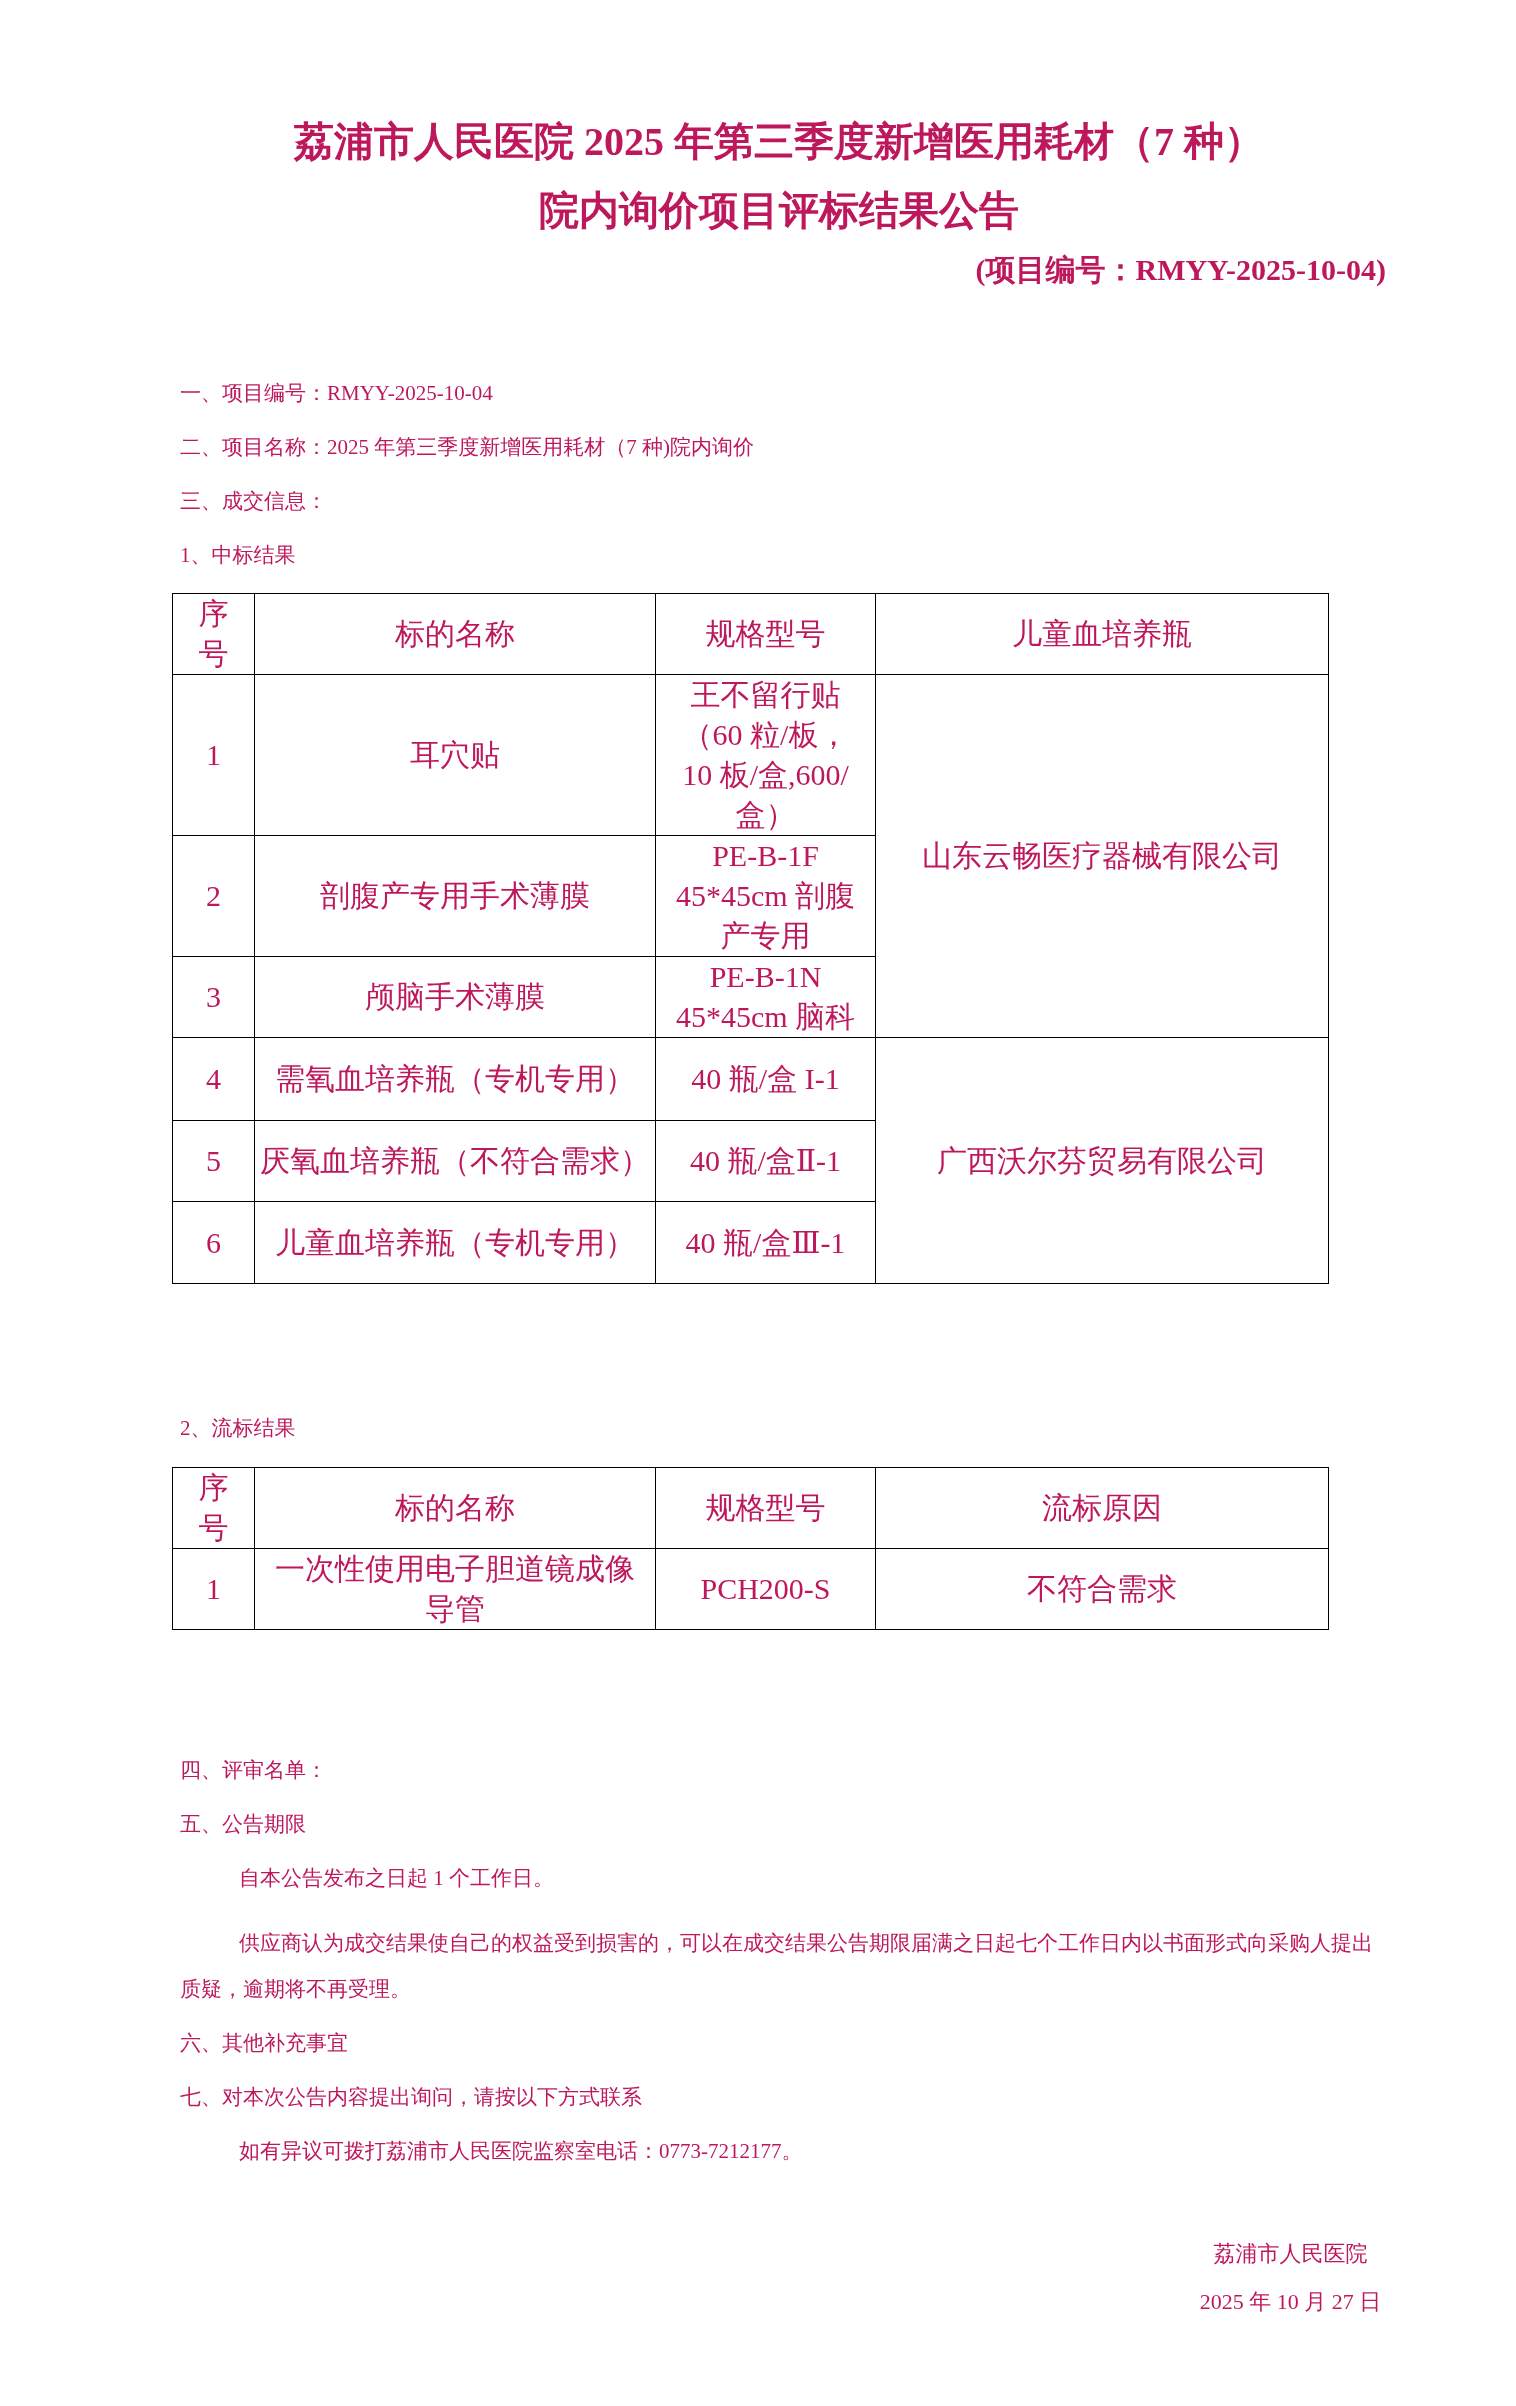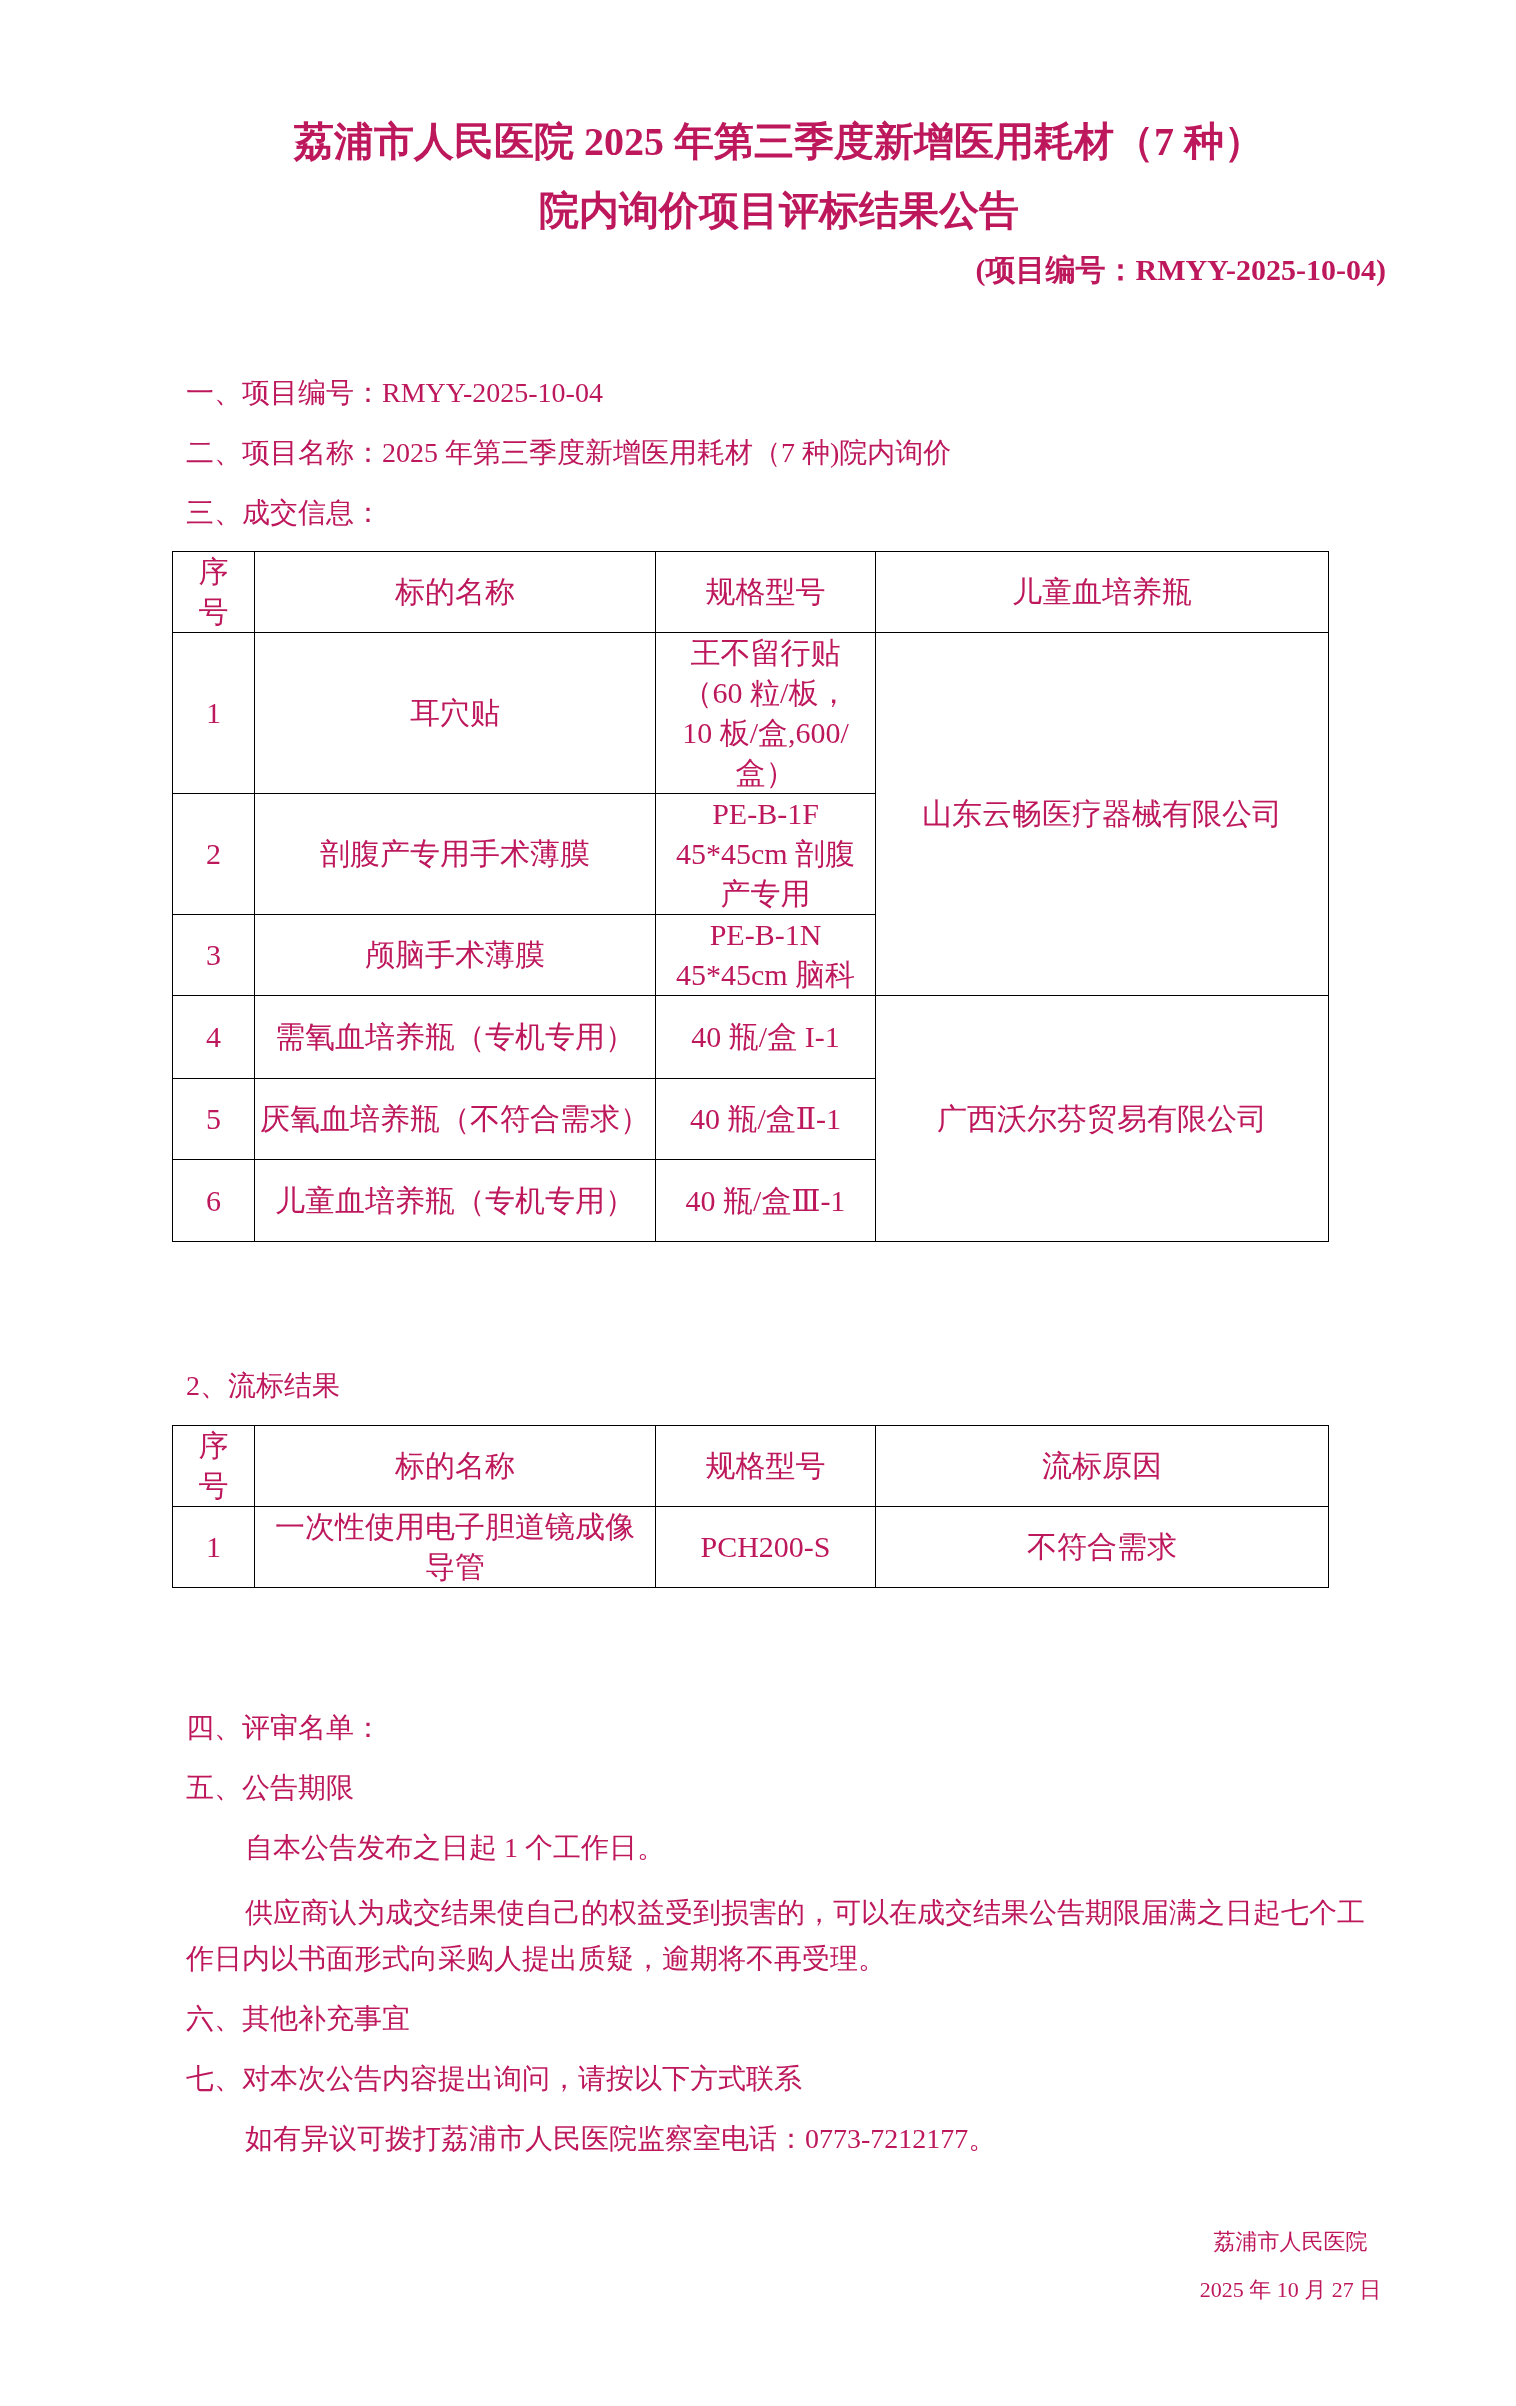--- a/index.html
+++ b/index.html
@@ -27,23 +27,23 @@
     line-height: 69px;
   }
   .proj-code-line {
     font-size: 30px;
     font-weight: bold;
     line-height: 50px;
     text-align: right;
   }
   
   .para {
-    margin: 14px;
+    margin: 8px;
     line-height: 46px;
-    font-size: 28px;
+    font-size: 21px;
   }
   .first-section { margin-top: 75px; }
   .indent { padding-left: 59px; }
   .hang-indent { text-indent: 59px; }
   .names-line span { margin-right: 50px; }
   .names-line span:last-child { margin-right: 0; }
   .mt-sup { margin-top: 19px; }
   .mt-s7  { margin-top: 3.8px; }
   
   table.doc-table {
@@ -97,20 +97,21 @@
 
     <div class="title-block">
       <div class="title-line">荔浦市人民医院 2025 年第三季度新增医用耗材（7 种）</div>
       <div class="title-line">院内询价项目评标结果公告</div>
       <div class="proj-code-line">(项目编号：RMYY-2025-10-04)</div>
     </div>
 
     <p class="para first-section">一、项目编号：RMYY-2025-10-04</p>
     <p class="para">二、项目名称：2025 年第三季度新增医用耗材（7 种)院内询价</p>
     <p class="para">三、成交信息：</p>
+    <p class="para">1、中标结果</p>
 
     <table class="doc-table">
       <colgroup>
         <col class="col-no">
           <col class="col-name">
           <col class="col-spec">
           <col class="col-sup">
       </colgroup>
       <tbody>
           <tr class="h-hdr">

